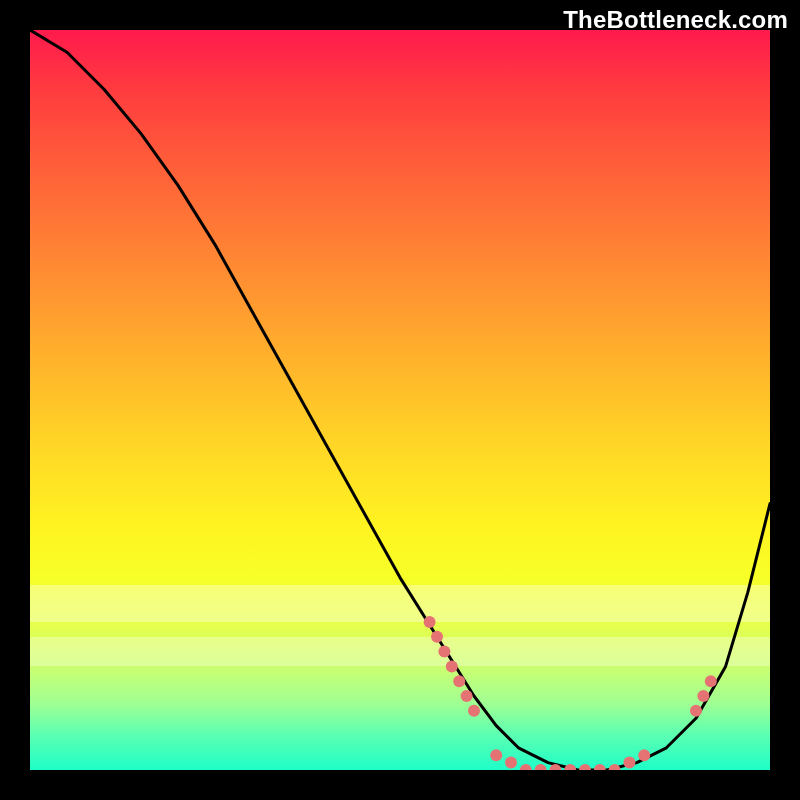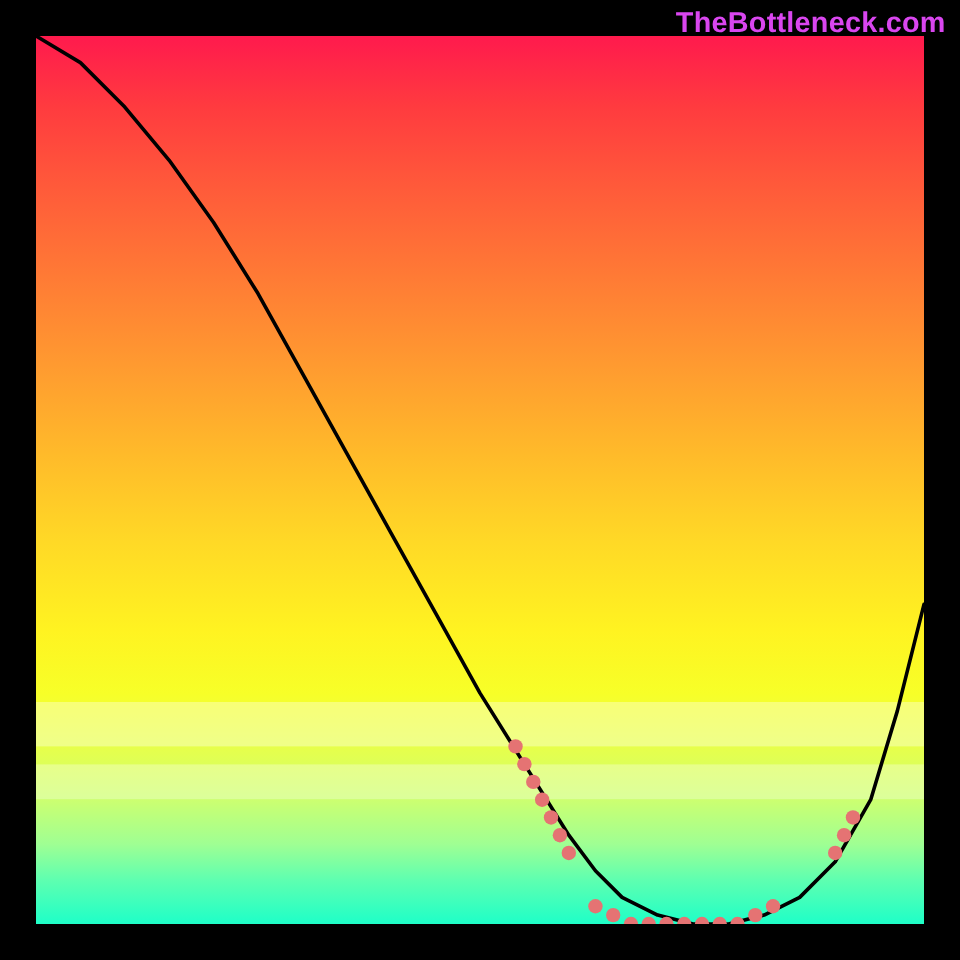--- a/index.html
+++ b/index.html
@@ -44,21 +44,21 @@
     position: absolute;
     left: 0;
     top: 0;
     width: 740px;
     height: 740px;
   }
   .watermark {
     position: absolute;
     top: 6px;
     right: 12px;
-    color: #d946ef;
+    color: #ffffff;
     font-size: 24px;
     font-weight: 600;
     letter-spacing: 0.2px;
   }
 </style>
 </head>
 <body>
 
 <div class="watermark">TheBottleneck.com</div>
 

